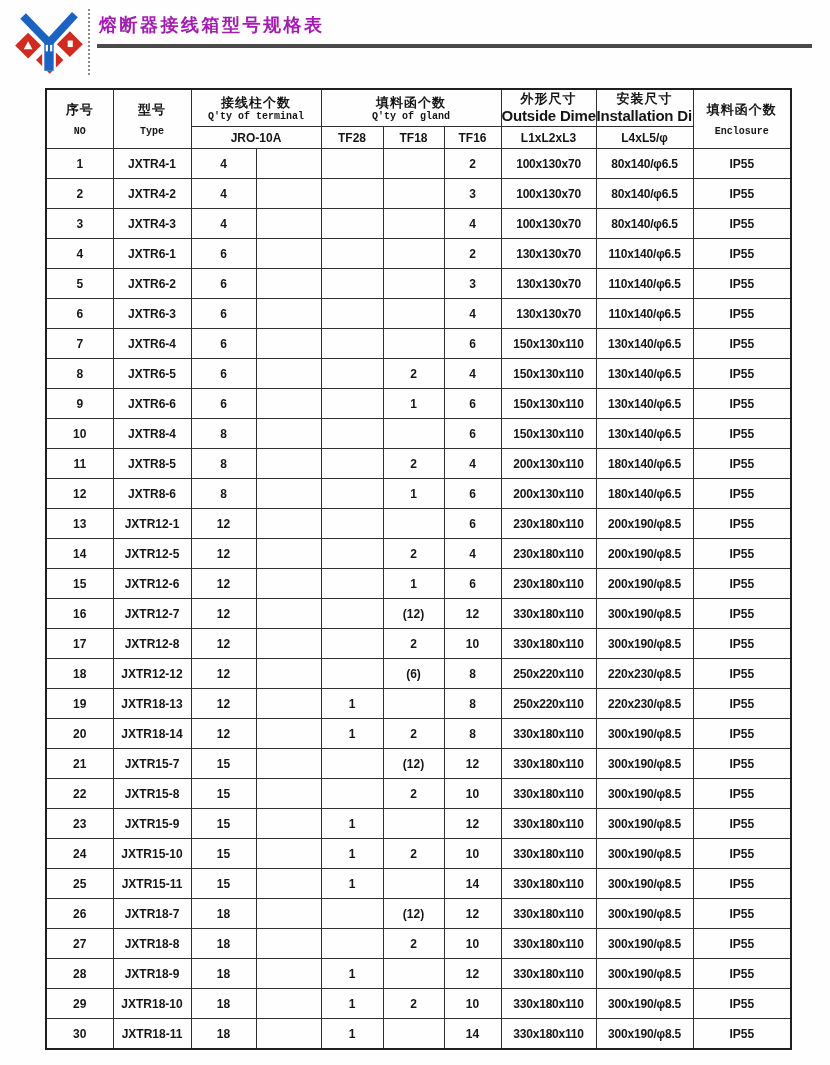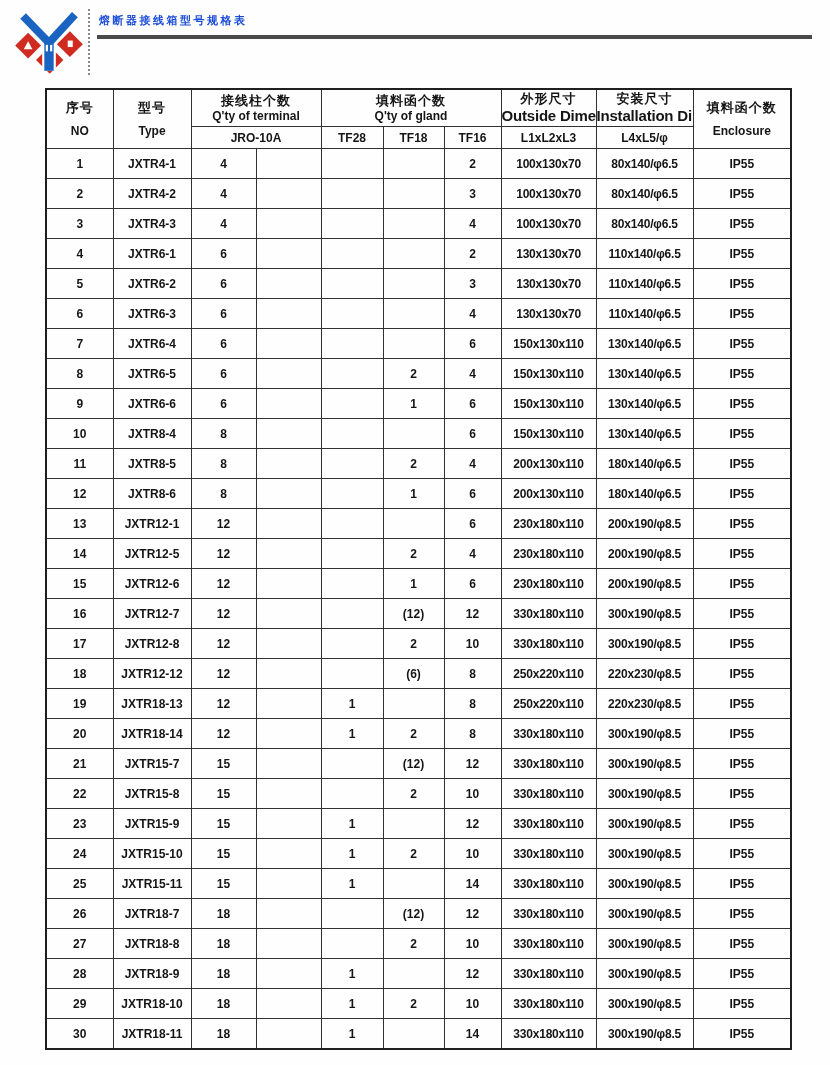--- a/index.html
+++ b/index.html
@@ -10,42 +10,42 @@
   }
   
   .doc-header { position: relative; height: 86px; }
   .logo-wrap { position: absolute; left: 13px; top: 8px; width: 72px; height: 68px; }
   .logo-sep {
     position: absolute; left: 88px; top: 9px; height: 66px; width: 0;
     border-left: 2px dotted #8a8a8a;
   }
   .title-block { position: absolute; left: 97px; top: 10px; right: 18px; }
   .title-zh {
-    font-size: 11px; font-weight: bold; letter-spacing: 2.5px; color: #1d4ed8;
+    font-size: 18px; font-weight: bold; letter-spacing: 2.5px; color: #a21caf;
     padding: 3px 0 7px 2px;
     font-family: Liberation Serif, serif;
   }
   .title-rule { border-top: 2px solid #4a4a4a; }
   .title-en {
     font-size: 14px; font-weight: bold; letter-spacing: 1.2px; word-spacing: 5px;
     color: #1b1b1b; padding: 6px 0 6px 2px;
   }
   
   table.spec {
     border-collapse: collapse; table-layout: fixed;
     width: 745px; margin-left: 45px; margin-top: 2px;
     border: 2px solid #1f1f1f;
   }
   table.spec th, table.spec td {
     border: 1px solid #303030; text-align: center; vertical-align: middle;
     font-weight: bold; color: #151515; overflow: hidden; white-space: nowrap;
   }
   table.spec thead th { padding: 1px 0; }
   .zh-line  { font-size: 13px; line-height: 1.25; letter-spacing: 1px; }
-  .en-line  { font-size: 12px; line-height: 1.1; font-weight: bold; }
+  .en-line  { font-size: 10px; line-height: 1.1; font-weight: bold; font-family: Liberation Mono, monospace; }
   .en-tight { font-size: 15px;  line-height: 1.2; letter-spacing: -0.2px; }
   .sub-head { font-size: 12px; }
   .hd-row1 th { height: 34px; }
   .hd-row2 th { height: 22px; }
   .tall-head .zh-line { padding-bottom: 8px; }
   table.spec tbody td { height: 30px; font-size: 12px; }
   td.c-type { font-size: 11.5px; }
   td.c-dim  { font-size: 11px; letter-spacing: -0.2px; margin-left: 20px; }
 </style>
 </head>

